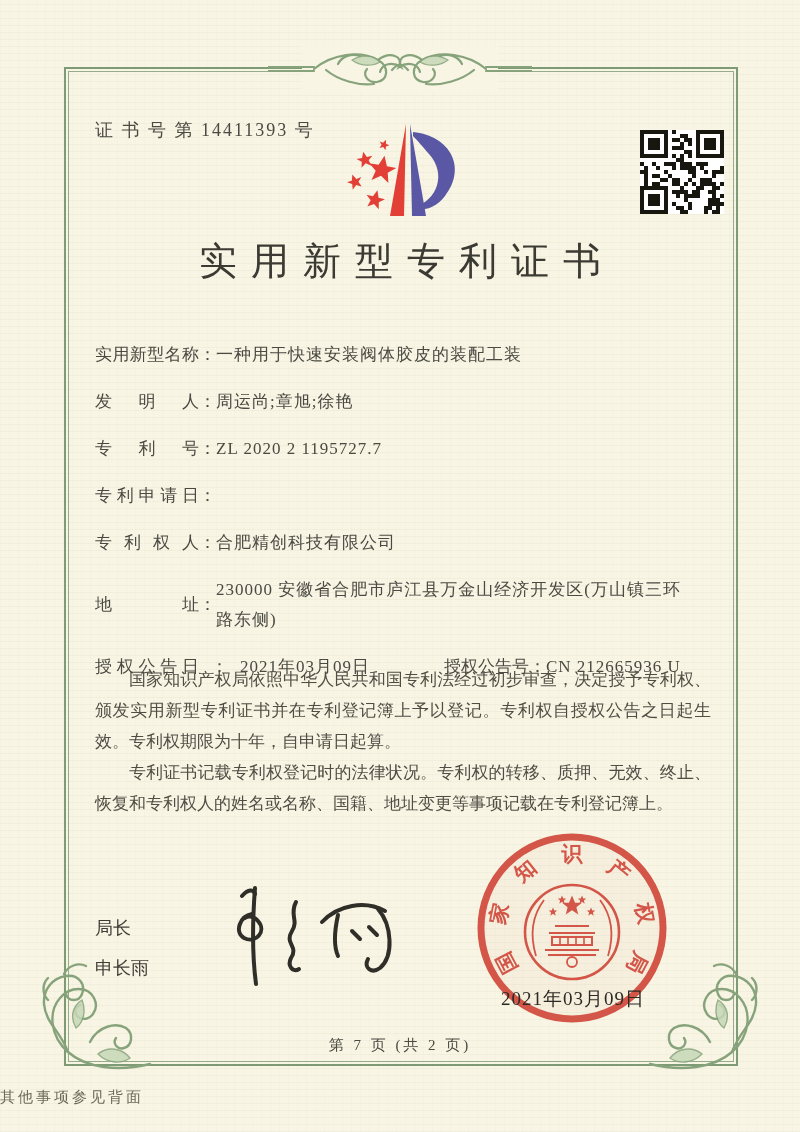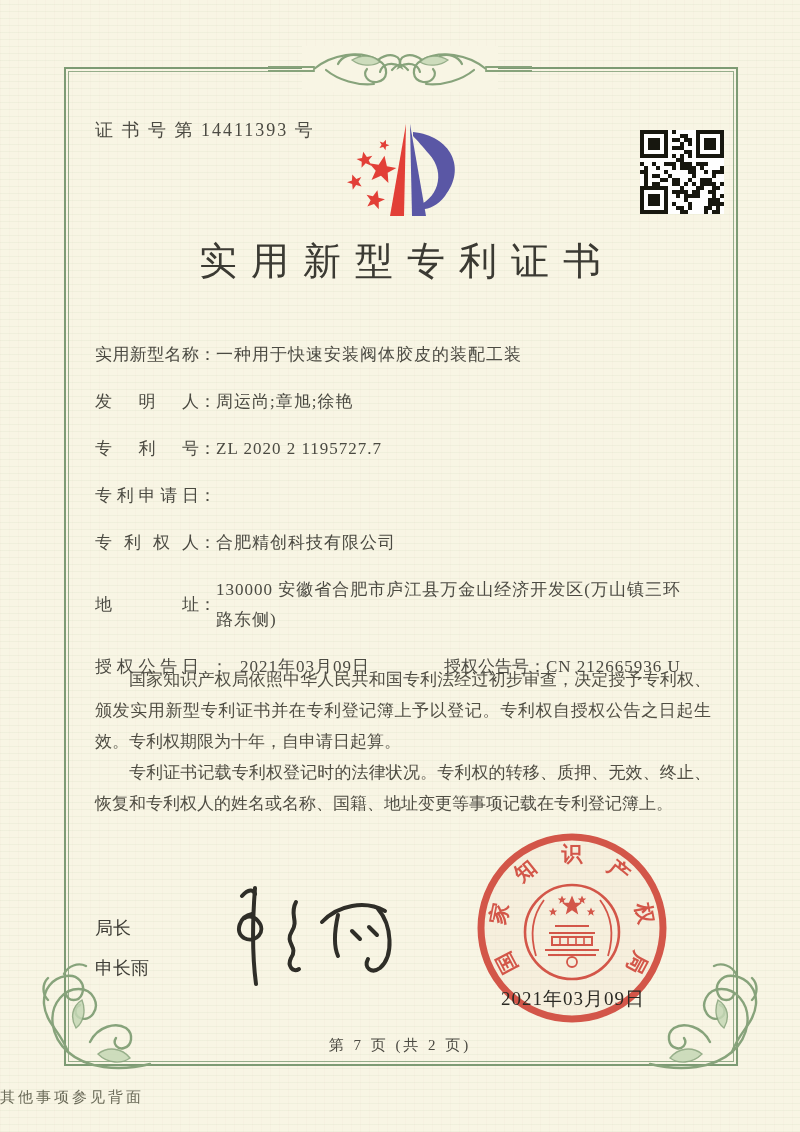--- a/index.html
+++ b/index.html
@@ -379,21 +379,21 @@
         <span class="fcolon">：</span>
     </div>
     <div class="frow">
       <span class="flabel">专利权人</span>
         <span class="fcolon">：</span>
       <span class="fvalue">合肥精创科技有限公司</span>
     </div>
     <div class="frow">
       <span class="flabel">地址</span>
         <span class="fcolon">：</span>
-      <span class="fvalue wrap">130000 安徽省合肥市庐江县万金山经济开发区(万山镇三环路东侧)</span>
+      <span class="fvalue wrap">230000 安徽省合肥市庐江县万金山经济开发区(万山镇三环路东侧)</span>
     </div>
     <div class="frow pair">
       <span class="flabel">授权公告日</span>
         <span class="fcolon">：</span>
       <span class="fvalue">2021年03月09日</span>
       <span class="group2">
         <span class="flabel" style="width:auto;font-family:Liberation Serif, serif;">授权公告号</span>
           <span class="fcolon">：</span>
         <span class="fvalue">CN 212665936 U</span>
       </span>

